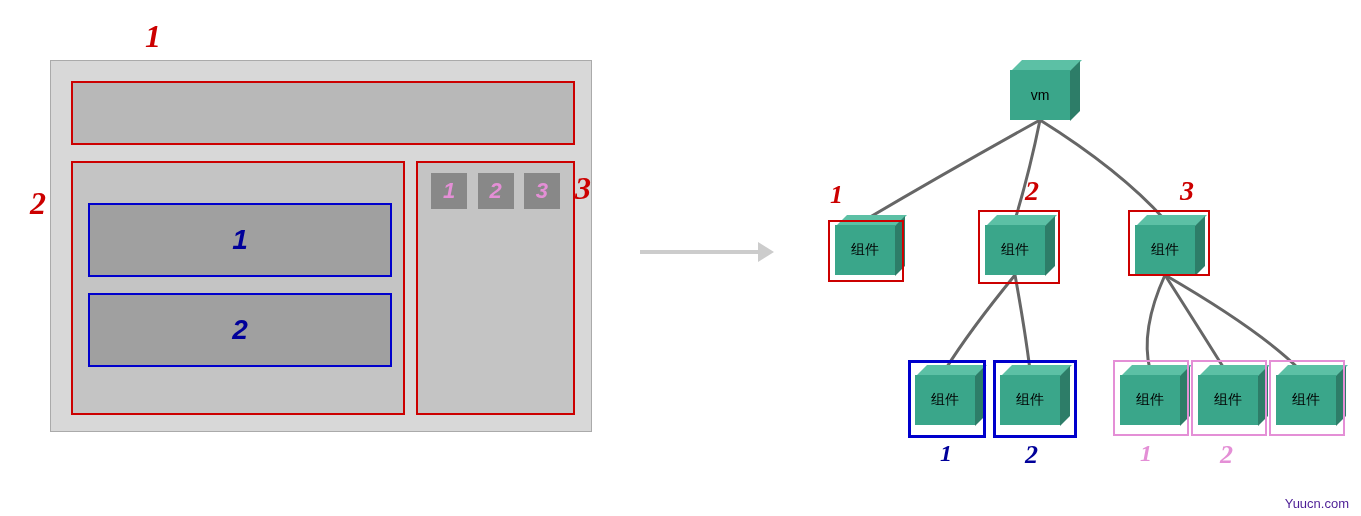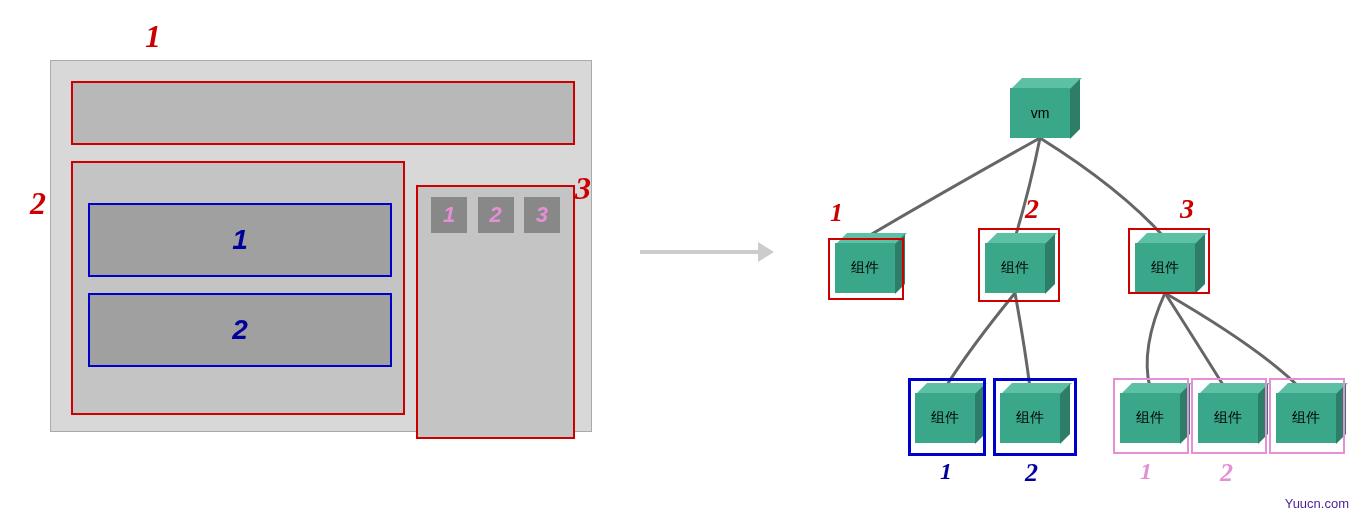--- a/index.html
+++ b/index.html
@@ -40,21 +40,20 @@
       border: 2px solid #c00;
     }
     .region-side {
       position: absolute;
       left: 365px;
       top: 100px;
       width: 155px;
       height: 250px;
       background: #c4c4c4;
       border: 2px solid #c00;
-      margin-top: 24px;
     }
     .main-item {
       position: absolute;
       left: 15px;
       width: 300px;
       height: 70px;
       background: #a0a0a0;
       border: 2px solid #00c;
       text-align: center;
       line-height: 70px;
@@ -105,21 +104,21 @@
       top: -8px;
       border-left: 16px solid #ccc;
       border-top: 10px solid transparent;
       border-bottom: 10px solid transparent;
     }
 
     
     .tree {
       position: absolute;
       left: 800px;
-      top: 68px;
+      top: 50px;
       width: 540px;
       height: 440px;
     }
     .cube {
       position: absolute;
       width: 60px;
       height: 60px;
     }
     .cube-body {
       width: 60px;

